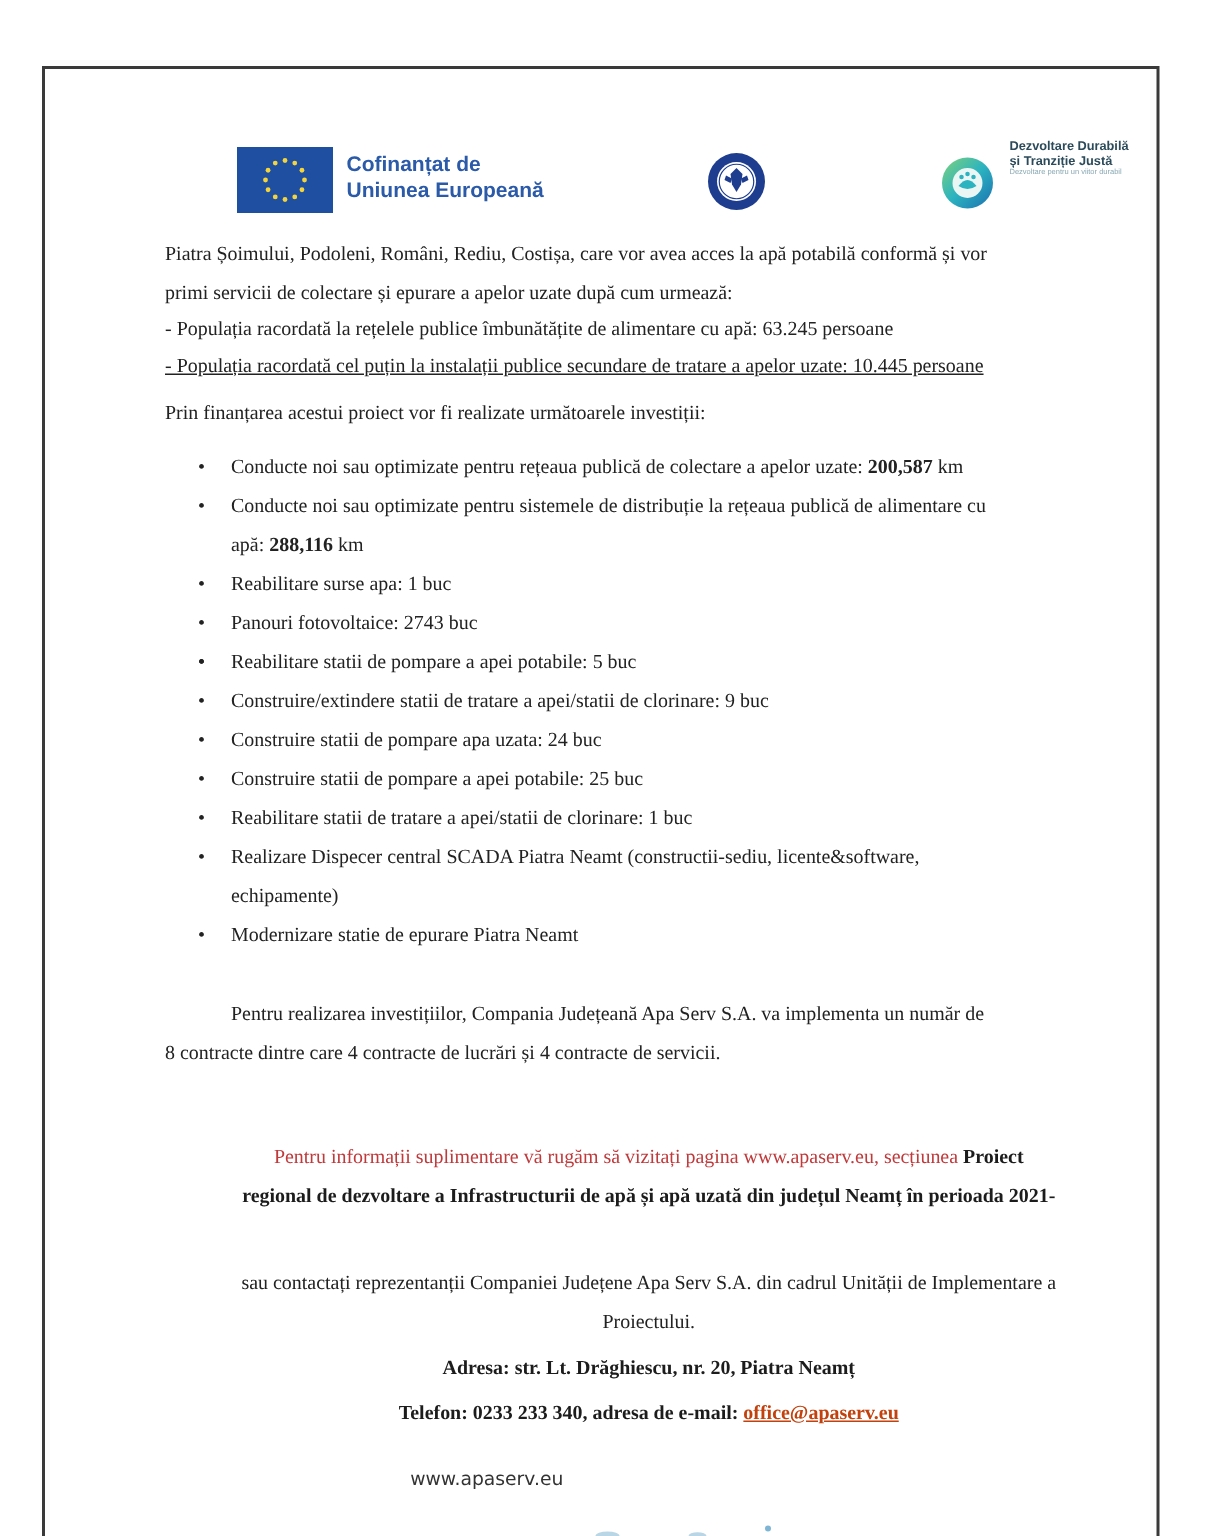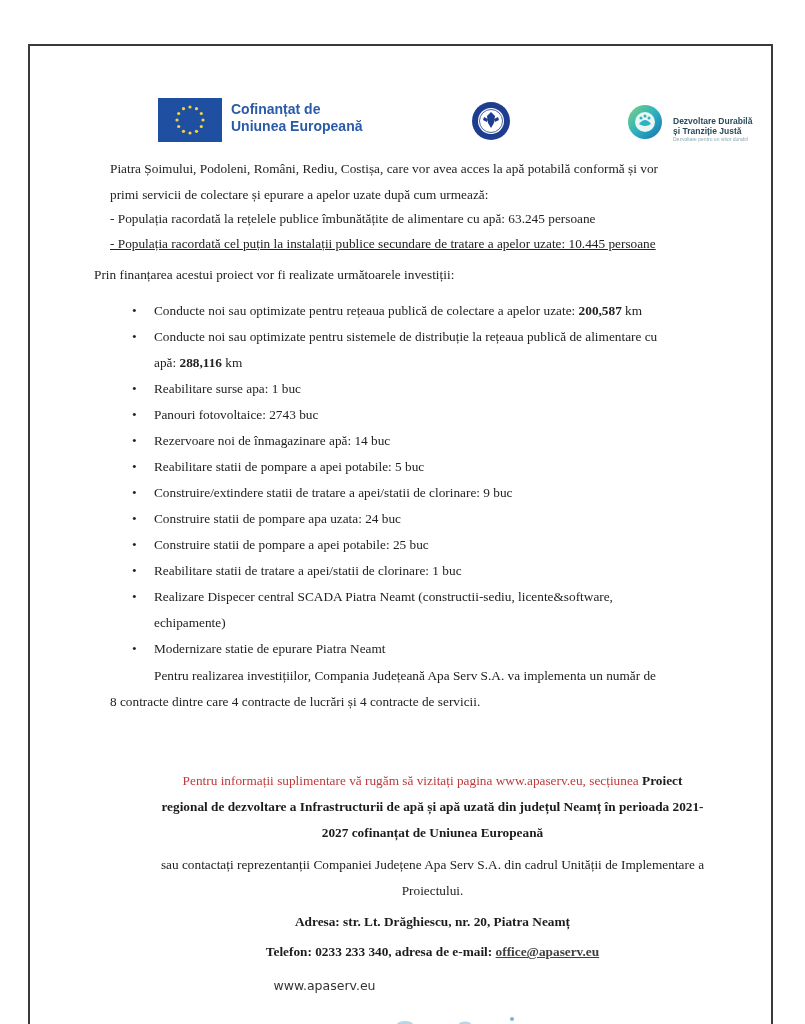--- a/index.html
+++ b/index.html
@@ -4,30 +4,30 @@
 <style>
   html, body { margin:0; padding:0; background:#ffffff; }
   body { width:805px; height:1024px; position:relative; overflow:hidden; font-family:"Liberation Serif", serif; color:#222; }
   .frame { position:absolute; left:28px; top:44px; width:745px; height:990px; border:2px solid #3a3a3a; box-sizing:border-box; background:#fff; }
   .header { position:absolute; left:0; top:0; width:805px; height:150px;margin-left:28px; }
   .eu-flag { position:absolute; left:130px; top:98px; width:64px; height:44px; background:#1f4fa0; }
   .eu-flag svg { width:100%; height:100%; }
   .eu-text { position:absolute; left:203px; top:101px; font-family:"Liberation Sans", sans-serif; font-weight:bold; font-size:14px; line-height:17px; color:#2a5aa8; }
   .gov-logo { position:absolute; left:443px; top:101px; width:40px; height:40px; }
   .ddtj-logo { position:absolute; left:599px; top:104px; width:36px; height:36px; }
-  .ddtj-text { position:absolute; left:645px; top:116px; font-family:"Liberation Sans", sans-serif; font-weight:bold; font-size:8.5px; line-height:10px; color:#2b4a5a; }
+  .ddtj-text { position:absolute; left:645px; top:92px; font-family:"Liberation Sans", sans-serif; font-weight:bold; font-size:8.5px; line-height:10px; color:#2b4a5a; }
   .ddtj-sub { font-weight:normal; font-size:5px; color:#8aa9b4; line-height:7px; }
   .p { position:absolute; font-size:13.3px; line-height:20px; white-space:nowrap; }
   ul.inv { position:absolute; left:128px; top:298px; margin:0; padding:0; list-style:none; font-size:13.3px; }
   ul.inv li { position:relative; padding-left:26px; line-height:26px; }
   ul.inv li .bullet { position:absolute; left:4px; top:0; }
-  .center { position:absolute; left:100px; width:665px; text-align:center; font-size:13.3px; line-height:26px;margin-top:10px; }
+  .center { position:absolute; left:100px; width:665px; text-align:center; font-size:13.3px; line-height:26px; }
   .red { color:#c0393b; }
   .b { font-weight:bold; color:#1c1c1c; }
-  a.mail { color:#404040; text-decoration:underline; }
+  a.mail { color:#c2410c; text-decoration:underline; }
   .web { position:absolute; left:0; width:649px; top:978px; text-align:center; font-family:"DejaVu Sans", sans-serif; font-size:12.5px; color:#333; }
   .bottom-dots { position:absolute; top:1015px; left:0; width:805px; height:9px; }
 </style>
 </head>
 <body>
 
 <div class="frame"></div>
 
 <div class="header">
   <div class="eu-flag">
@@ -82,44 +82,43 @@
     <div>Dezvoltare Durabilă</div>
     <div>și Tranziție Justă</div>
     <div class="ddtj-sub">Dezvoltare pentru un viitor durabil</div>
   </div>
 </div>
 
 <div class="p" style="left:110px; top:159px;">Piatra Șoimului, Podoleni, Români, Rediu, Costișa, care vor avea acces la apă potabilă conformă și vor</div>
 <div class="p" style="left:110px; top:185px;">primi servicii de colectare și epurare a apelor uzate după cum urmează:</div>
 <div class="p" style="left:110px; top:209px;">- Populația racordată la rețelele publice îmbunătățite de alimentare cu apă: 63.245 persoane</div>
 <div class="p" style="left:110px; top:234px;text-decoration:underline;">- Populația racordată cel puțin la instalații publice secundare de tratare a apelor uzate: 10.445 persoane</div>
-<div class="p" style="left:94px; top:265px;">Prin finanțarea acestui proiect vor fi realizate următoarele investiții:</div>
+<div class="p" style="left:110px; top:265px;">Prin finanțarea acestui proiect vor fi realizate următoarele investiții:</div>
 
 <ul class="inv">
   <li><span class="bullet">•</span><span>Conducte noi sau optimizate pentru rețeaua publică de colectare a apelor uzate: </span><b>200,587</b><span> km</span></li>
   <li><span class="bullet">•</span><span>Conducte noi sau optimizate pentru sistemele de distribuție la rețeaua publică de alimentare cu</span><br><span>apă: </span><b>288,116</b><span> km</span></li>
   <li><span class="bullet">•</span><span>Reabilitare surse apa: 1 buc</span></li>
   <li><span class="bullet">•</span><span>Panouri fotovoltaice: 2743 buc</span></li>
-  <li><span class="bullet">•</span><span>Rezervoare noi de înmagazinare apă: 14 buc</span></li>
+  <li><span class="bullet">•</span></li>
   <li><span class="bullet">•</span><span>Reabilitare statii de pompare a apei potabile: 5 buc</span></li>
   <li><span class="bullet">•</span><span>Construire/extindere statii de tratare a apei/statii de clorinare: 9 buc</span></li>
   <li><span class="bullet">•</span><span>Construire statii de pompare apa uzata: 24 buc</span></li>
   <li><span class="bullet">•</span><span>Construire statii de pompare a apei potabile: 25 buc</span></li>
   <li><span class="bullet">•</span><span>Reabilitare statii de tratare a apei/statii de clorinare: 1 buc</span></li>
   <li><span class="bullet">•</span><span>Realizare Dispecer central SCADA Piatra Neamt (constructii-sediu, licente&amp;software,</span><br><span>echipamente)</span></li>
   <li><span class="bullet">•</span><span>Modernizare statie de epurare Piatra Neamt</span></li>
 </ul>
 
 <div class="p" style="left:154px; top:666px;">Pentru realizarea investițiilor, Compania Județeană Apa Serv S.A. va implementa un număr de</div>
 <div class="p" style="left:110px; top:692px;">8 contracte dintre care 4 contracte de lucrări  și 4 contracte de servicii.</div>
 
 <div class="center" style="top:758px;">
   <span class="red">Pentru informații suplimentare vă rugăm să vizitați pagina www.apaserv.eu, secțiunea </span><span class="b">Proiect</span><br>
   <span class="b">regional de dezvoltare a Infrastructurii de apă și apă uzată din județul Neamț în perioada 2021-</span><br>
-  <span class="b">2027 cofinanțat de Uniunea Europeană</span>
 </div>
 
 <div class="center" style="top:842px;">
   <span>sau contactați reprezentanții Companiei Județene Apa Serv S.A. din cadrul Unității de Implementare a</span><br>
   <span>Proiectului.</span>
 </div>
 
 <div class="center b" style="top:899px;">Adresa: str. Lt. Drăghiescu, nr. 20, Piatra Neamț</div>
 
 <div class="center b" style="top:929px;">

